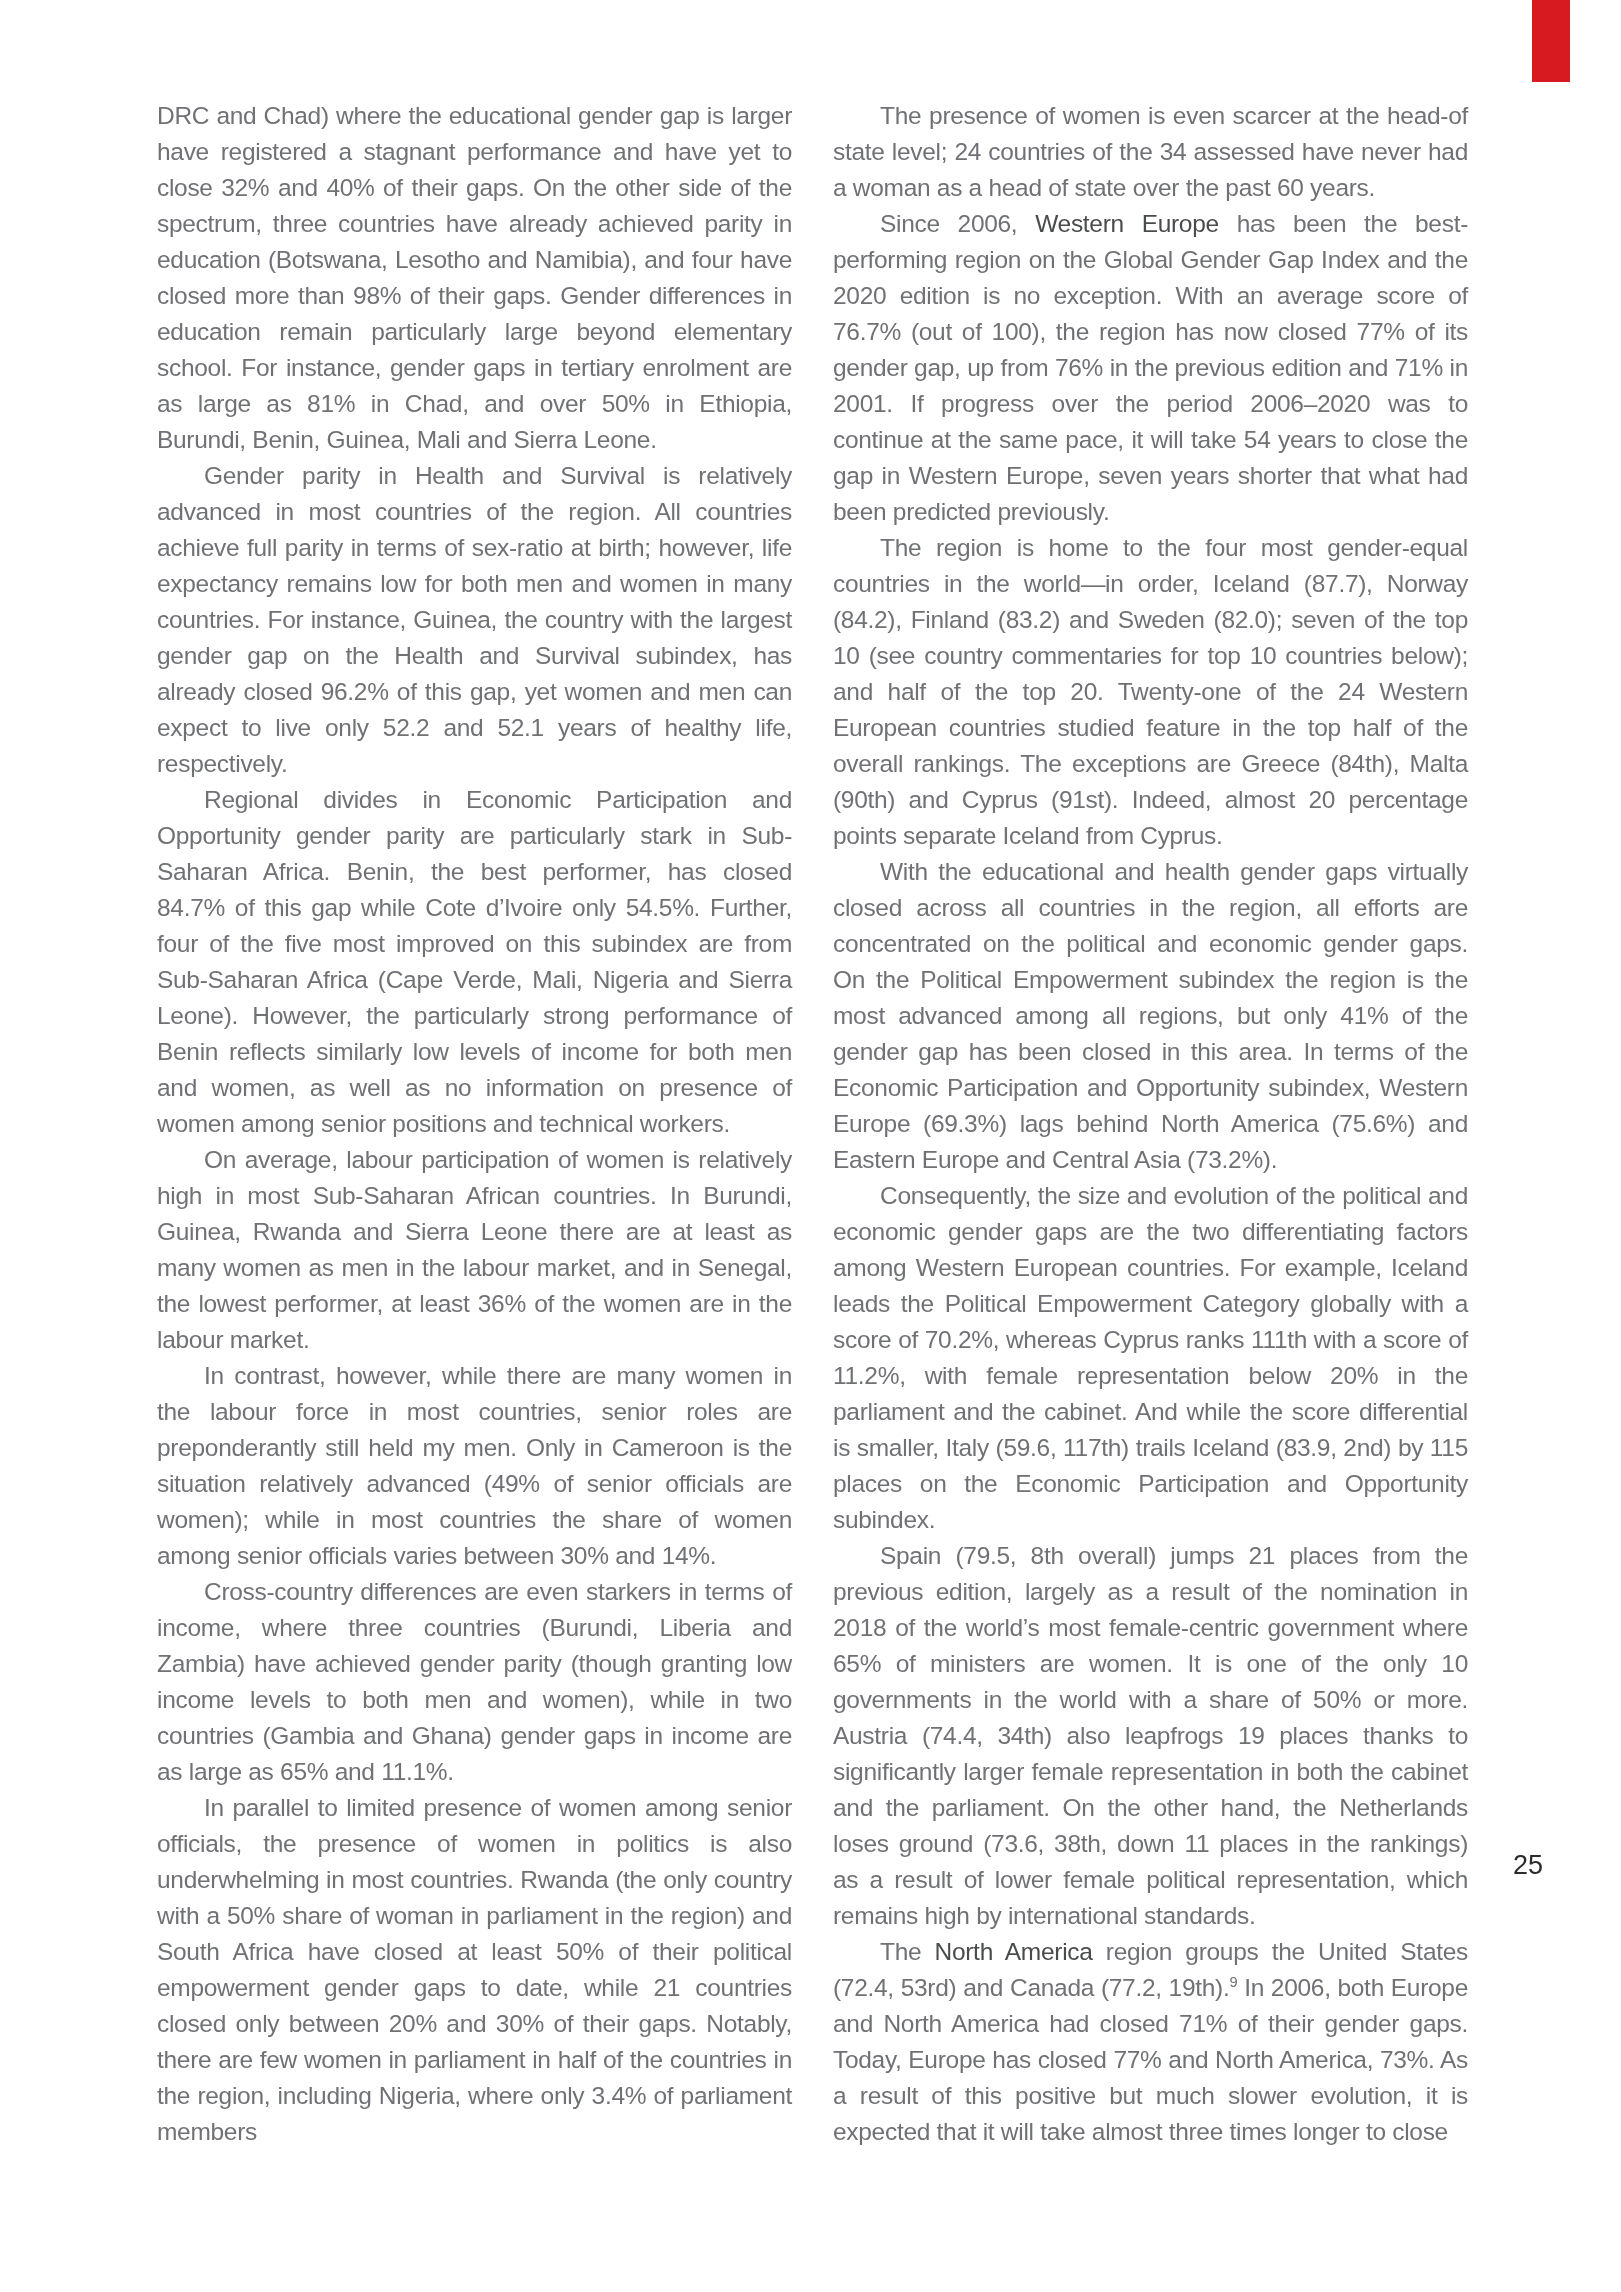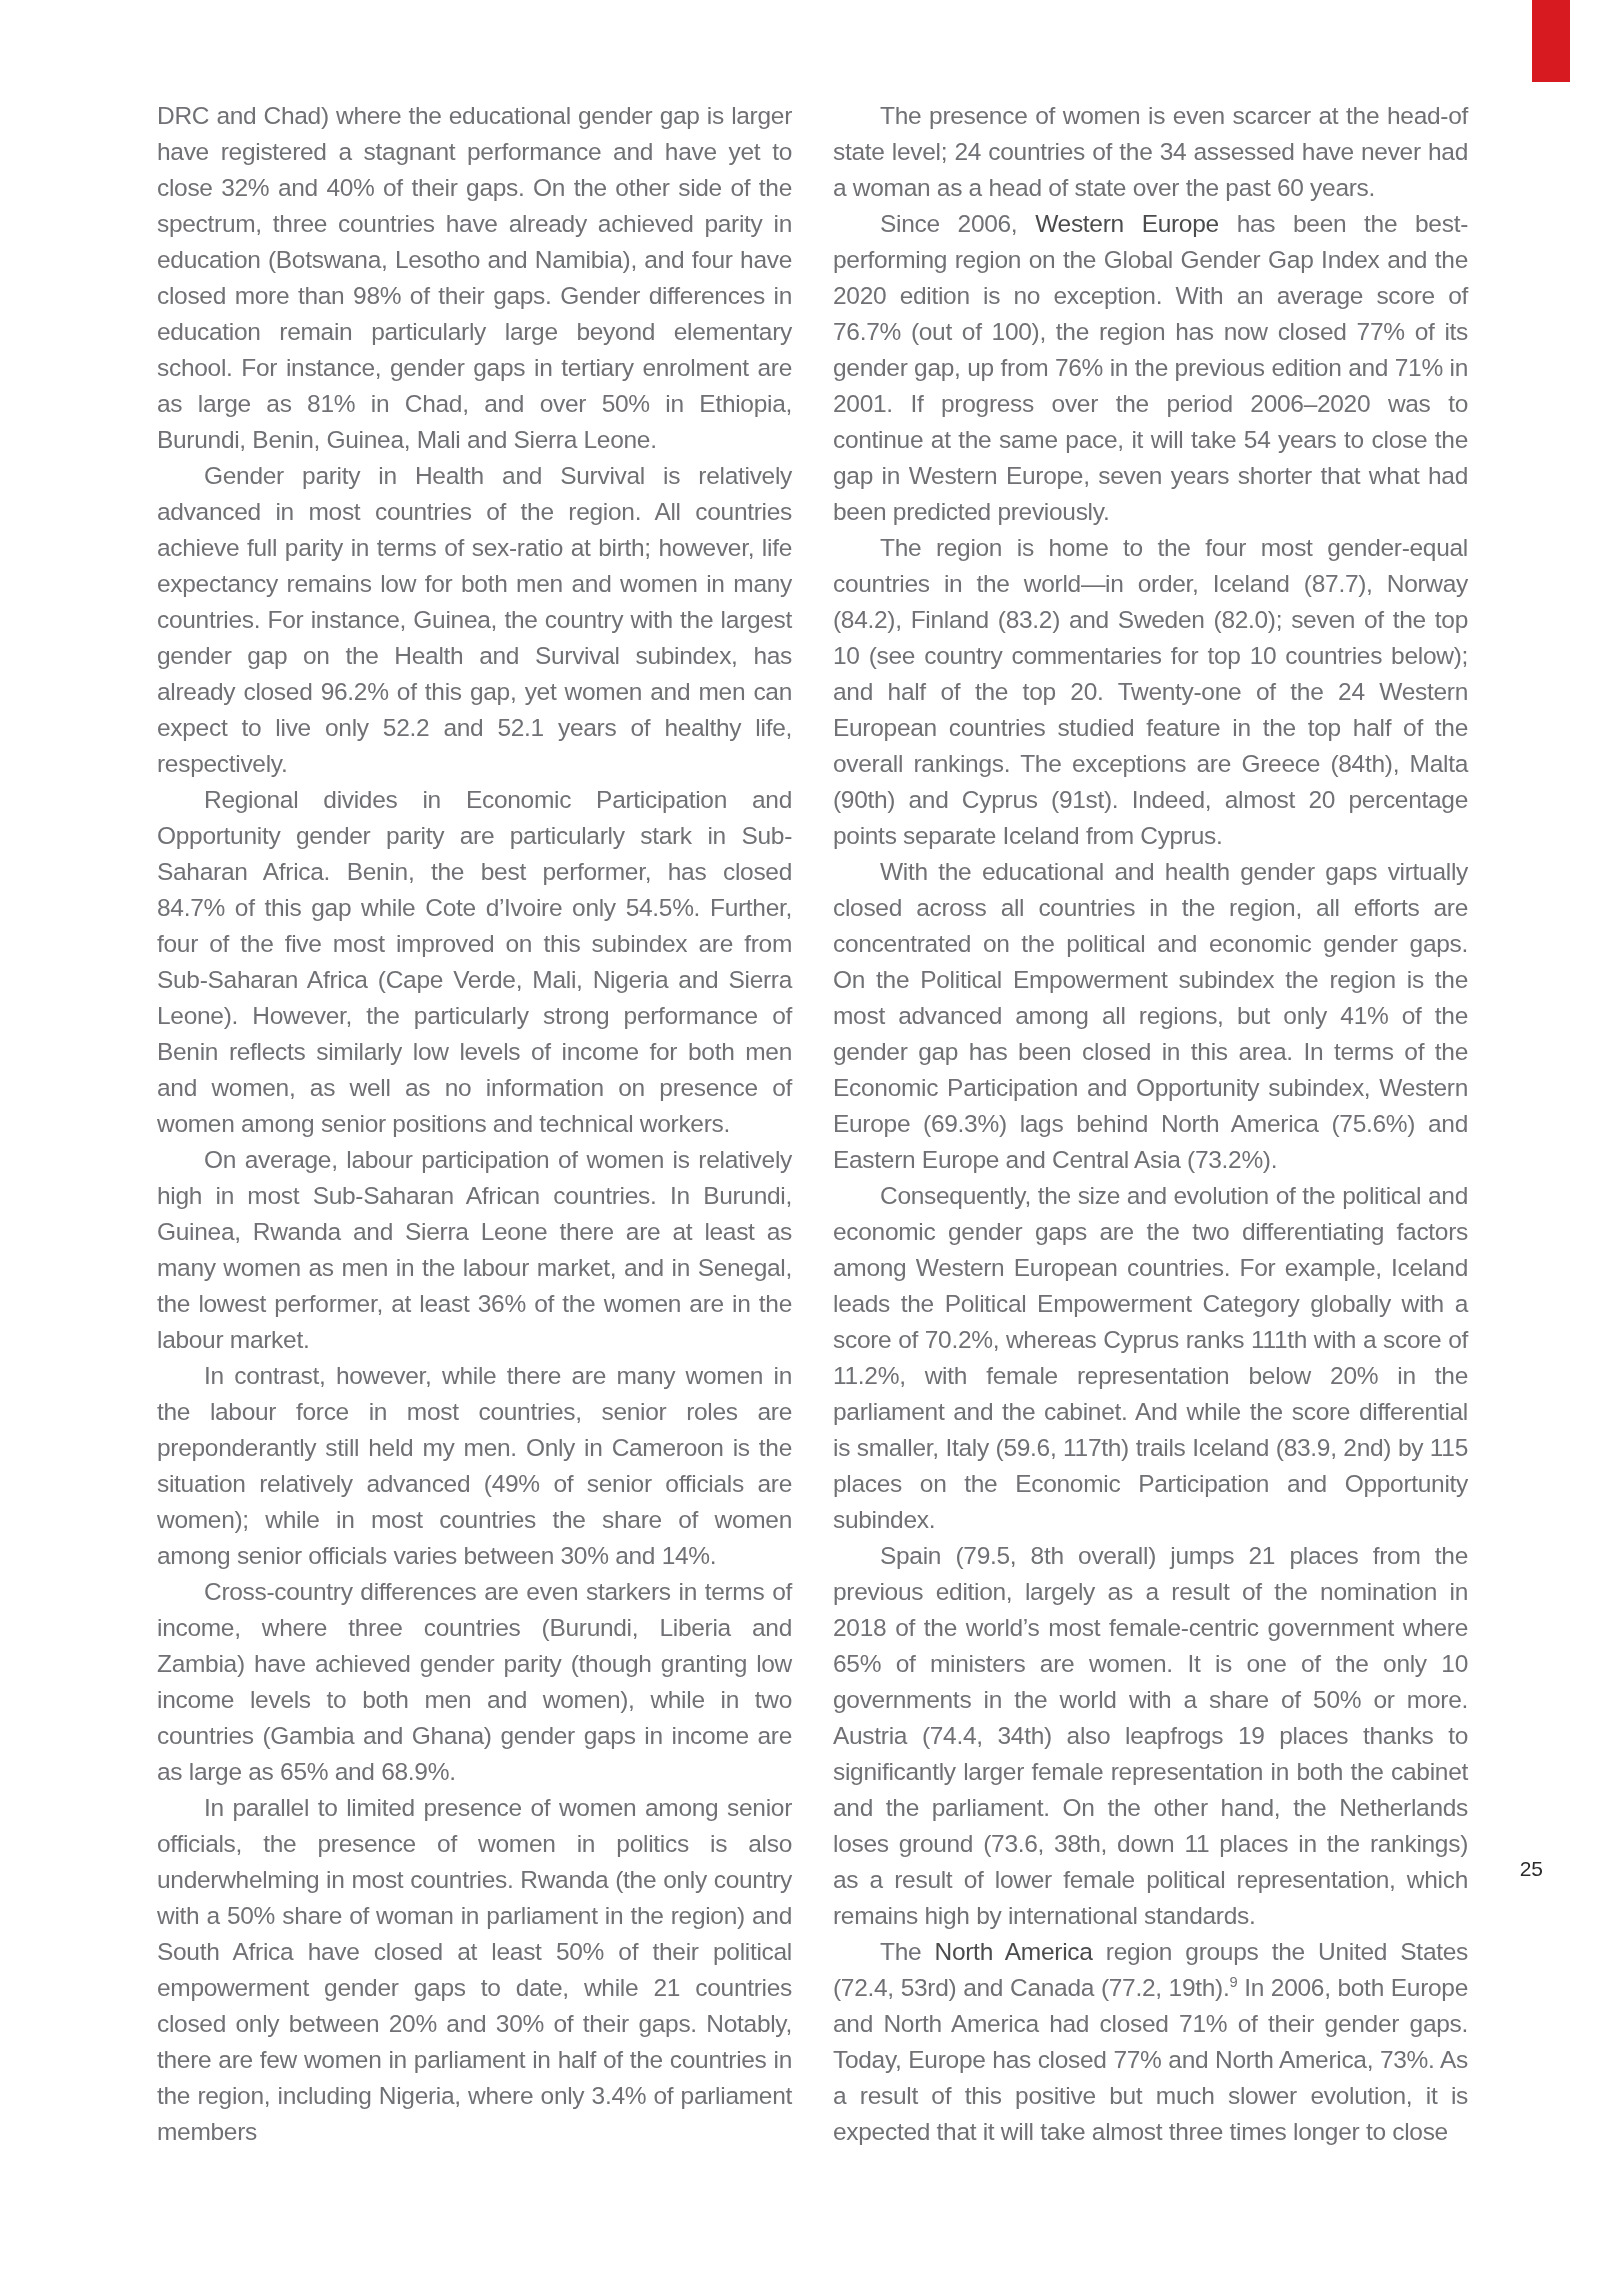--- a/index.html
+++ b/index.html
@@ -48,41 +48,41 @@
   }
   .footnote-ref {
     font-size: 14.7px;
     vertical-align: super;
     line-height: 0;
   }
   .page-number {
     position: absolute;
     right: 78px;
     bottom: 49px;
-    font-size: 21px;
+    font-size: 27px;
     letter-spacing: 0;
     color: #2b2b2d;
   }
 </style>
 </head>
 <body>
 
 <div class="page">
 
   <div class="red-tab"></div>
 
   <main class="columns">
 
     <section class="col">
       <p class="para no-indent">DRC and Chad) where the educational gender gap is larger have registered a stagnant performance and have yet to close 32% and 40% of their gaps. On the other side of the spectrum, three countries have already achieved parity in education (Botswana, Lesotho and Namibia), and four have closed more than 98% of their gaps. Gender differences in education remain particularly large beyond elementary school. For instance, gender gaps in tertiary enrolment are as large as 81% in Chad, and over 50% in Ethiopia, Burundi, Benin, Guinea, Mali and Sierra Leone.</p>
       <p class="para">Gender parity in Health and Survival is relatively advanced in most countries of the region. All countries achieve full parity in terms of sex-ratio at birth; however, life expectancy remains low for both men and women in many countries. For instance, Guinea, the country with the largest gender gap on the Health and Survival subindex, has already closed 96.2% of this gap, yet women and men can expect to live only 52.2 and 52.1 years of healthy life, respectively.</p>
       <p class="para">Regional divides in Economic Participation and Opportunity gender parity are particularly stark in Sub-Saharan Africa. Benin, the best performer, has closed 84.7% of this gap while Cote d’Ivoire only 54.5%. Further, four of the five most improved on this subindex are from Sub-Saharan Africa (Cape Verde, Mali, Nigeria and Sierra Leone). However, the particularly strong performance of Benin reflects similarly low levels of income for both men and women, as well as no information on presence of women among senior positions and technical workers.</p>
       <p class="para">On average, labour participation of women is relatively high in most Sub-Saharan African countries. In Burundi, Guinea, Rwanda and Sierra Leone there are at least as many women as men in the labour market, and in Senegal, the lowest performer, at least 36% of the women are in the labour market.</p>
       <p class="para">In contrast, however, while there are many women in the labour force in most countries, senior roles are preponderantly still held my men. Only in Cameroon is the situation relatively advanced (49% of senior officials are women); while in most countries the share of women among senior officials varies between 30% and 14%.</p>
-      <p class="para">Cross-country differences are even starkers in terms of income, where three countries (Burundi, Liberia and Zambia) have achieved gender parity (though granting low income levels to both men and women), while in two countries (Gambia and Ghana) gender gaps in income are as large as 65% and 68.9%.</p>
+      <p class="para">Cross-country differences are even starkers in terms of income, where three countries (Burundi, Liberia and Zambia) have achieved gender parity (though granting low income levels to both men and women), while in two countries (Gambia and Ghana) gender gaps in income are as large as 65% and 11.1%.</p>
       <p class="para">In parallel to limited presence of women among senior officials, the presence of women in politics is also underwhelming in most countries. Rwanda (the only country with a 50% share of woman in parliament in the region) and South Africa have closed at least 50% of their political empowerment gender gaps to date, while 21 countries closed only between 20% and 30% of their gaps. Notably, there are few women in parliament in half of the countries in the region, including Nigeria, where only 3.4% of parliament members</p>
     </section>
 
     <section class="col">
       <p class="para">The presence of women is even scarcer at the head-of state level; 24 countries of the 34 assessed have never had a woman as a head of state over the past 60 years.</p>
       <p class="para"><span>Since 2006, </span><span class="bold-term">Western Europe</span><span> has been the best-performing region on the Global Gender Gap Index and the 2020 edition is no exception. With an average score of 76.7% (out of 100), the region has now closed 77% of its gender gap, up from 76% in the previous edition and 71% in 2001. If progress over the period 2006–2020 was to continue at the same pace, it will take 54 years to close the gap in Western Europe, seven years shorter that what had been predicted previously.</span></p>
       <p class="para">The region is home to the four most gender-equal countries in the world—in order, Iceland (87.7), Norway (84.2), Finland (83.2) and Sweden (82.0); seven of the top 10 (see country commentaries for top 10 countries below); and half of the top 20. Twenty-one of the 24 Western European countries studied feature in the top half of the overall rankings. The exceptions are Greece (84th), Malta (90th) and Cyprus (91st). Indeed, almost 20 percentage points separate Iceland from Cyprus.</p>
       <p class="para">With the educational and health gender gaps virtually closed across all countries in the region, all efforts are concentrated on the political and economic gender gaps. On the Political Empowerment subindex the region is the most advanced among all regions, but only 41% of the gender gap has been closed in this area. In terms of the Economic Participation and Opportunity subindex, Western Europe (69.3%) lags behind North America (75.6%) and Eastern Europe and Central Asia (73.2%).</p>
       <p class="para">Consequently, the size and evolution of the political and economic gender gaps are the two differentiating factors among Western European countries. For example, Iceland leads the Political Empowerment Category globally with a score of 70.2%, whereas Cyprus ranks 111th with a score of 11.2%, with female representation below 20% in the parliament and the cabinet. And while the score differential is smaller, Italy (59.6, 117th) trails Iceland (83.9, 2nd) by 115 places on the Economic Participation and Opportunity subindex.</p>
       <p class="para">Spain (79.5, 8th overall) jumps 21 places from the previous edition, largely as a result of the nomination in 2018 of the world’s most female-centric government where 65% of ministers are women. It is one of the only 10 governments in the world with a share of 50% or more. Austria (74.4, 34th) also leapfrogs 19 places thanks to significantly larger female representation in both the cabinet and the parliament. On the other hand, the Netherlands loses ground (73.6, 38th, down 11 places in the rankings) as a result of lower female political representation, which remains high by international standards.</p>

